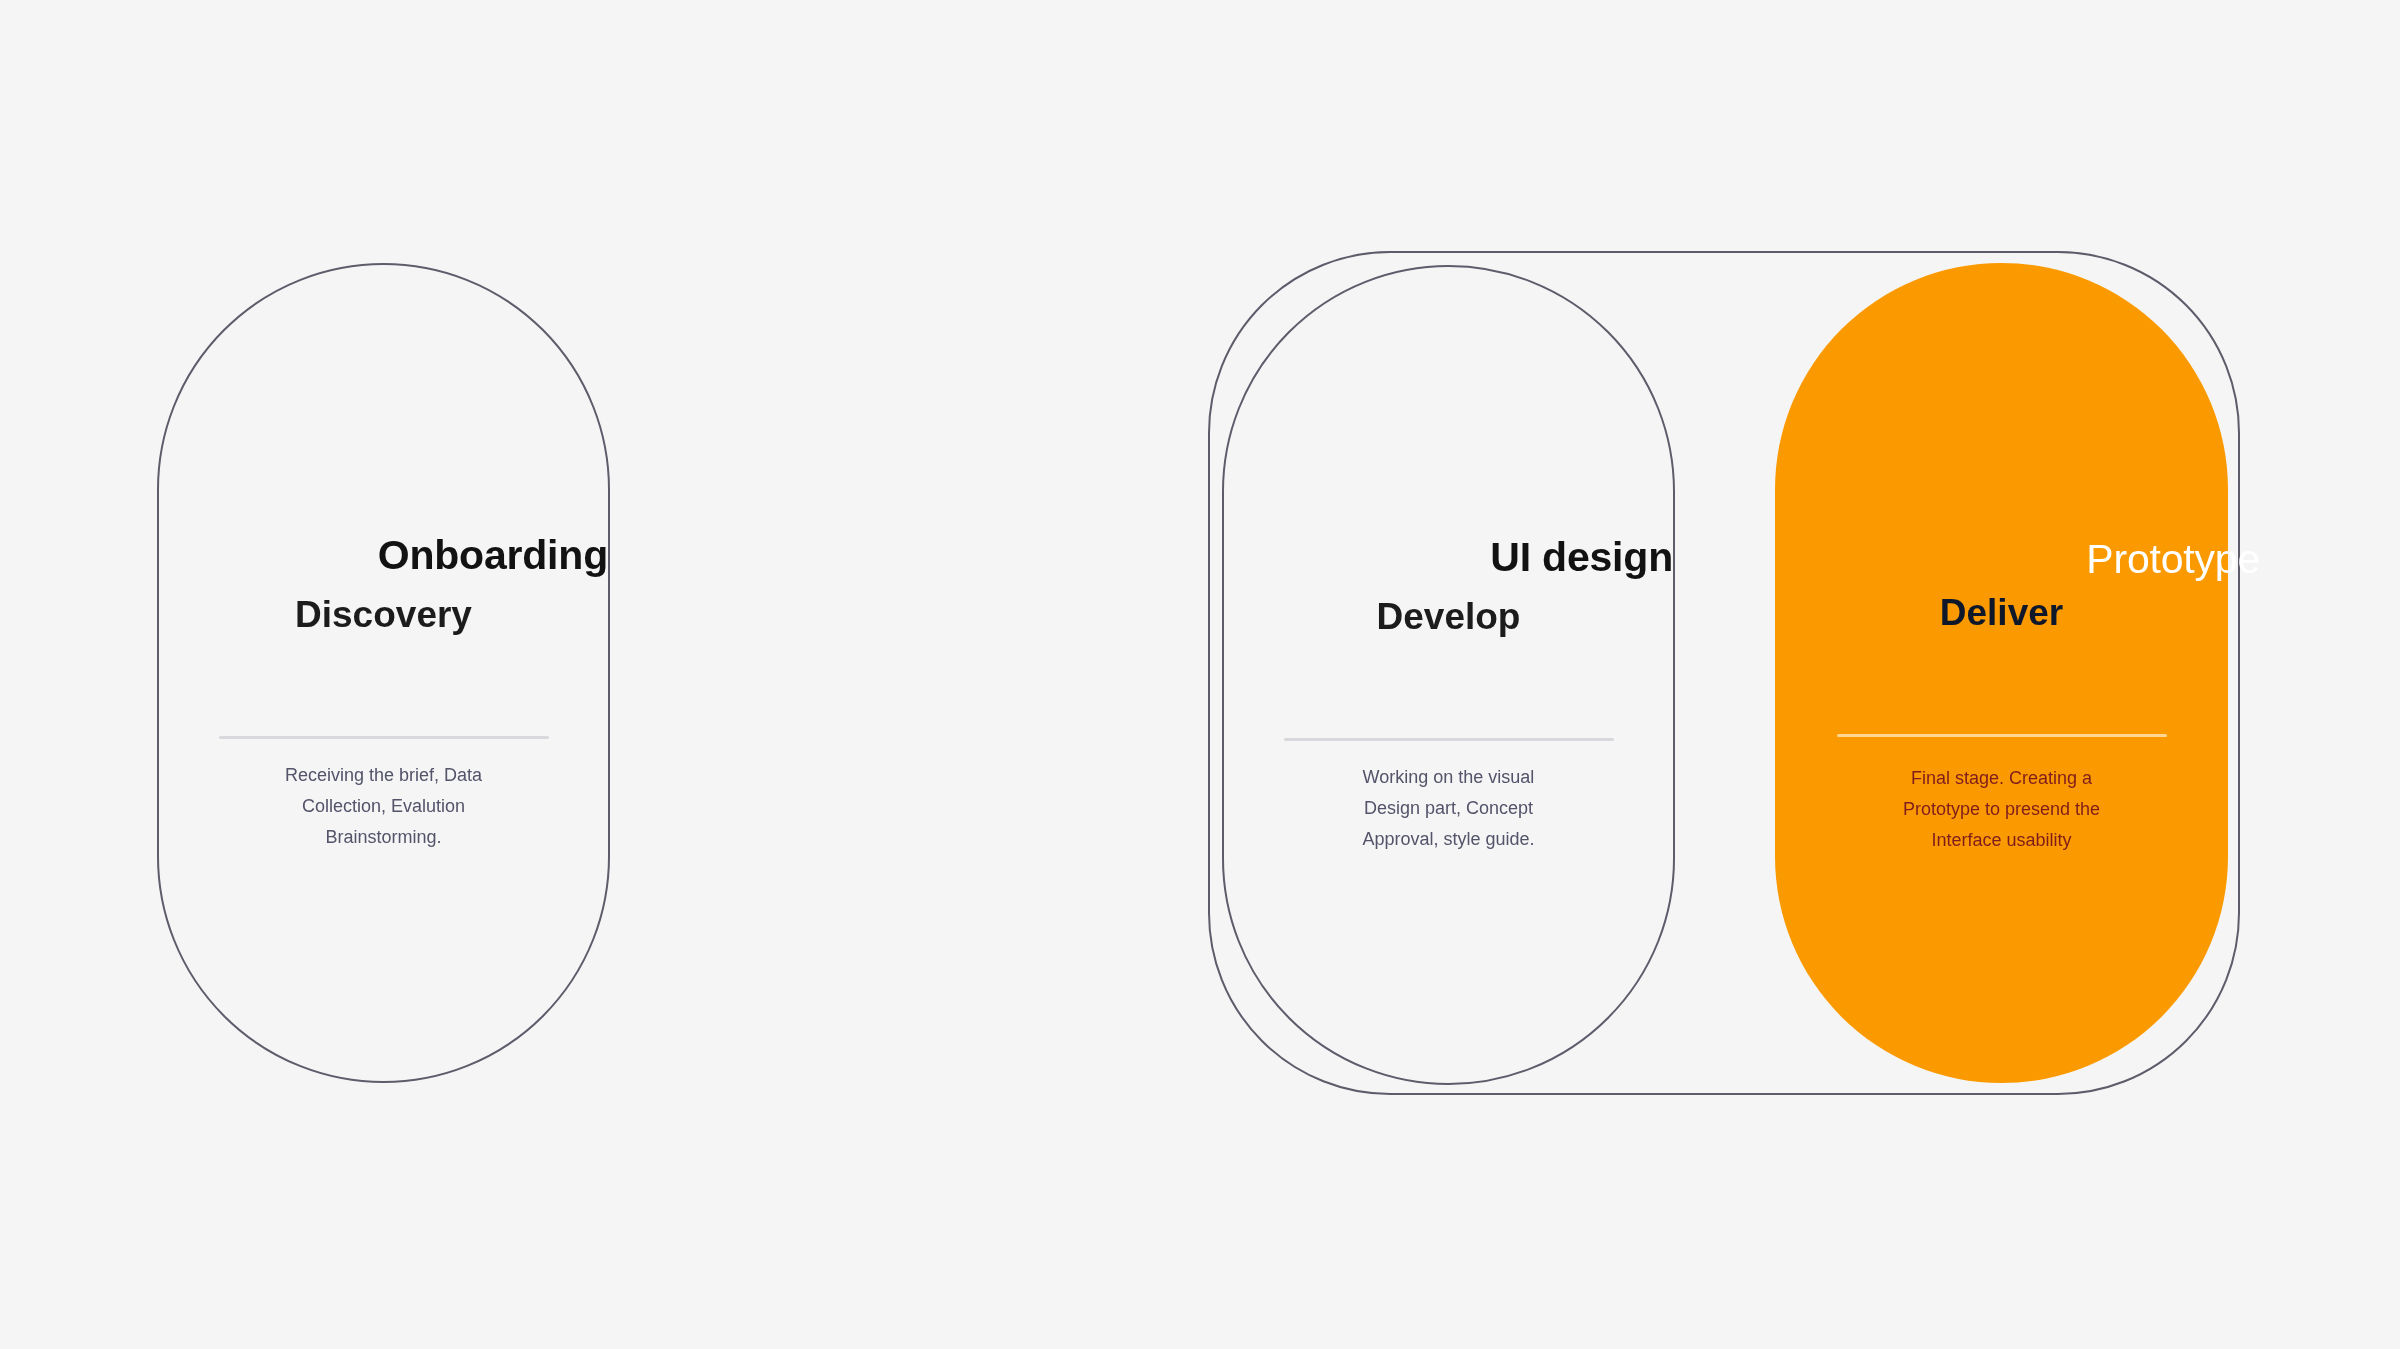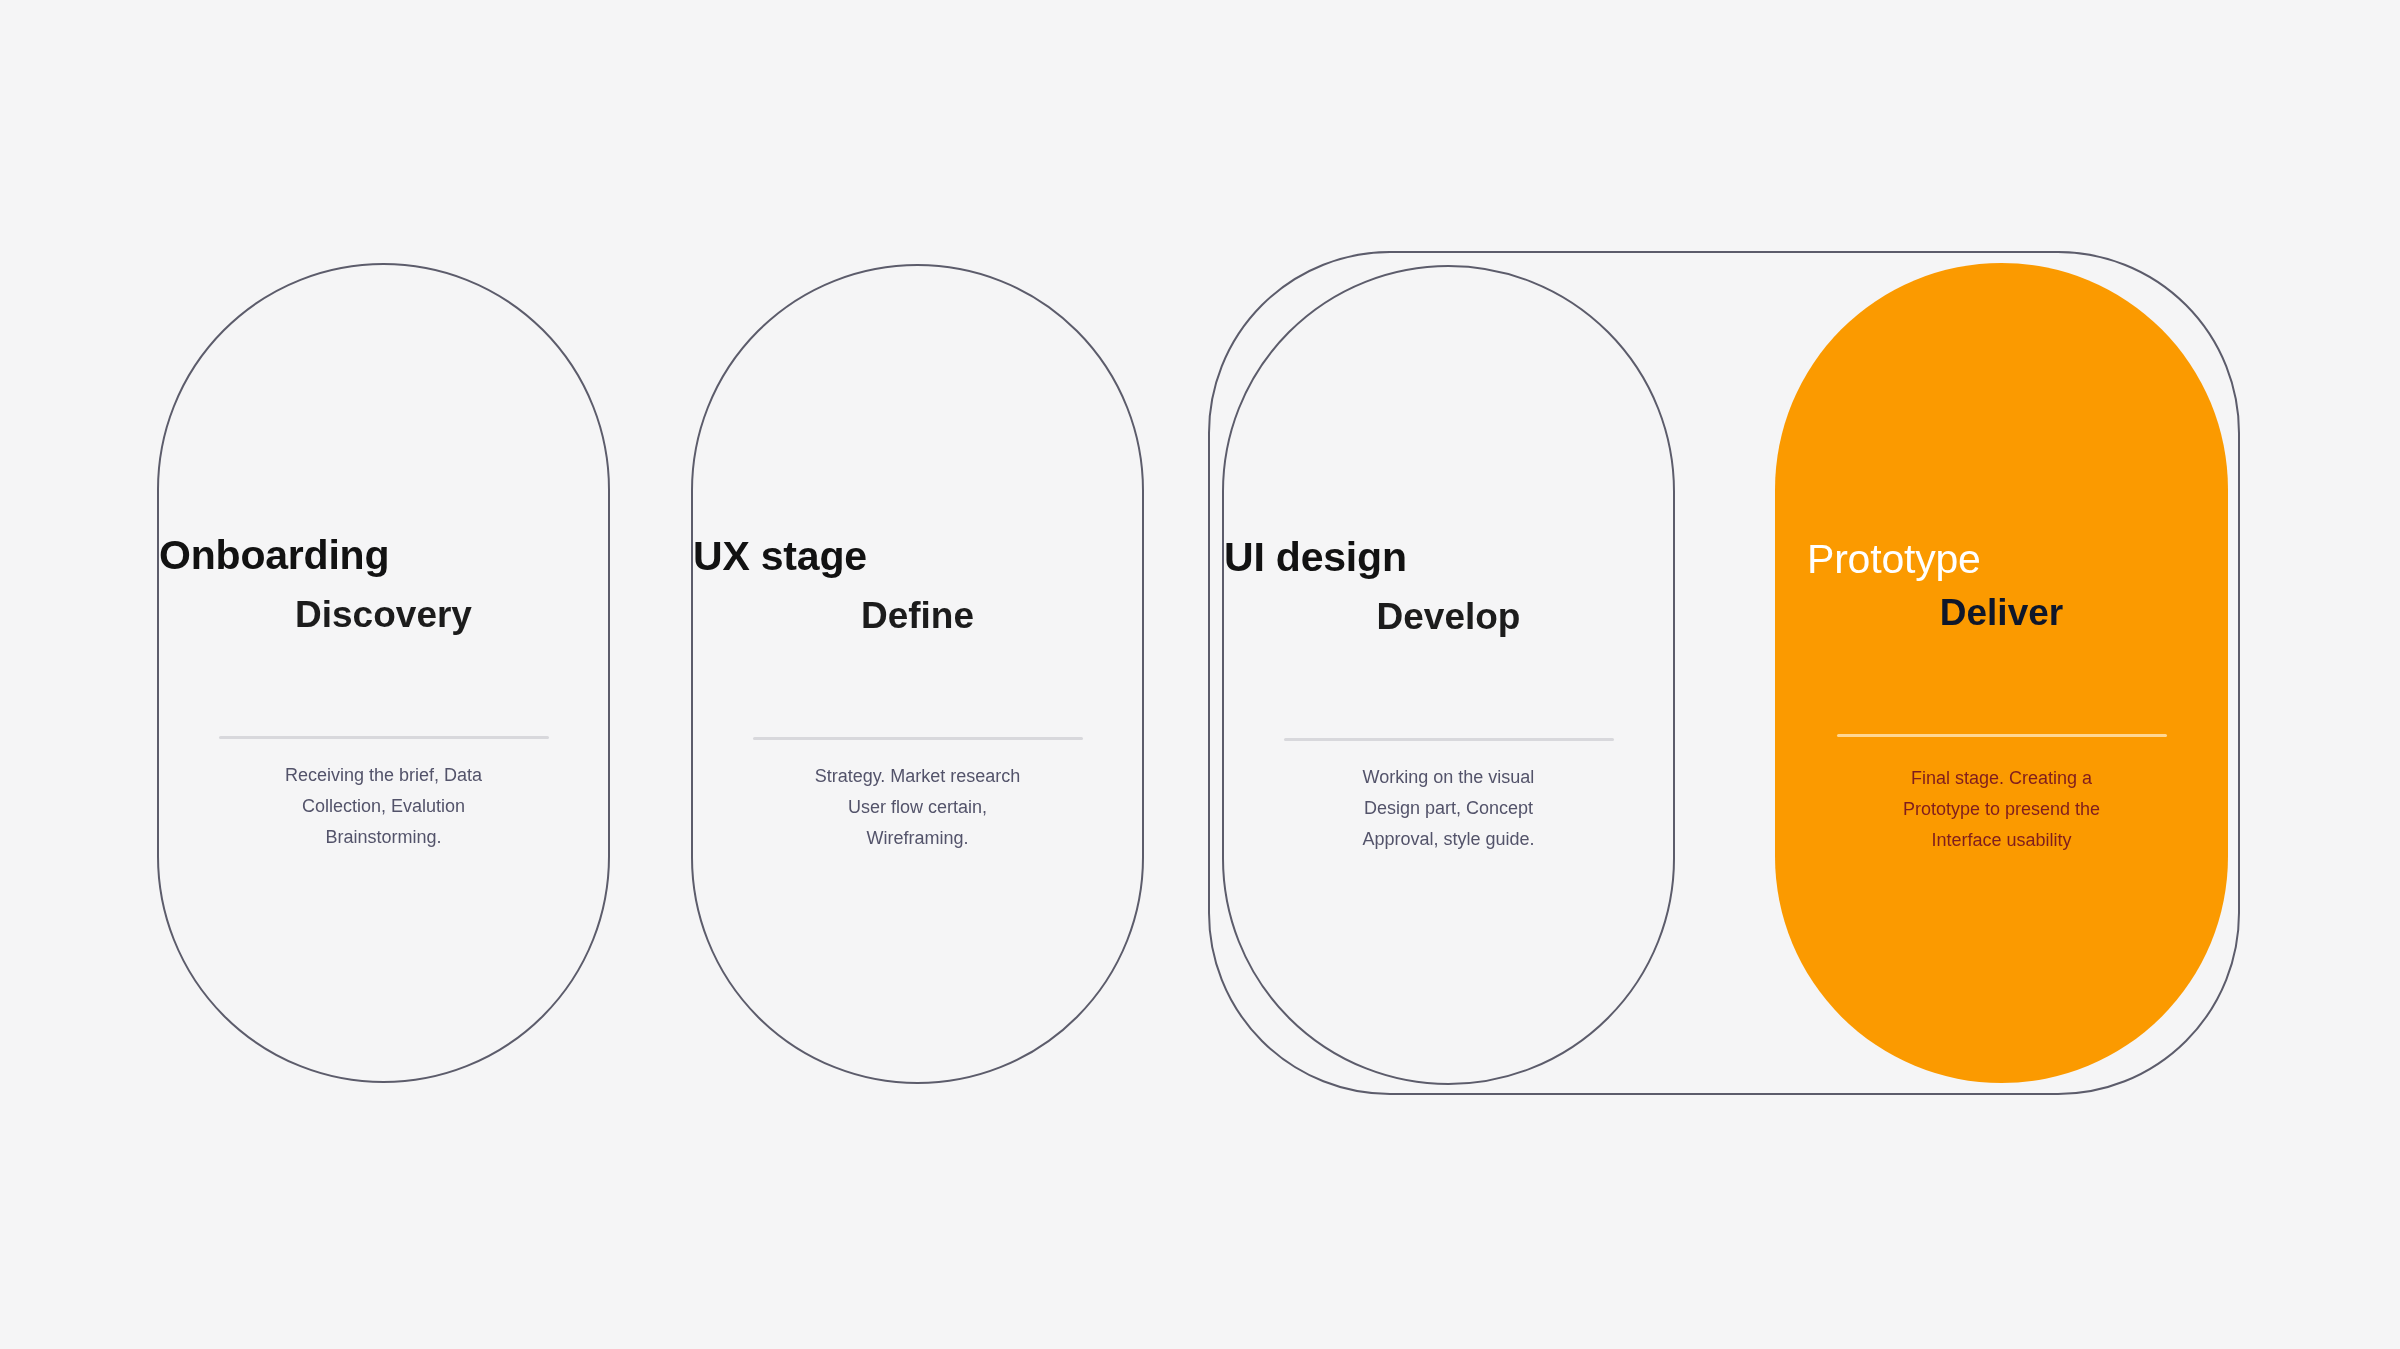--- a/index.html
+++ b/index.html
@@ -59,21 +59,21 @@
   .card-1 { left: 157px;  top: 263px; }
   .card-2 { left: 691px;  top: 264px; }
   .card-3 { left: 1222px; top: 265px; }
   .card-4 { left: 1775px; top: 263px; }
 
   .card-title {
     position: absolute;
     top: 270px;
     left: 0;
     width: 100%;
-    text-align: left;
+    text-align: right;
     font-size: 41px;
     font-weight: bold;
     letter-spacing: -0.2px;
     color: #121212;
     line-height: 1;
   }
 
   .card-subtitle {
     position: absolute;
     top: 331px;
@@ -139,30 +139,20 @@
     <div class="card-title">Onboarding</div>
     <div class="card-subtitle">Discovery</div>
     <div class="divider-wrap">
       <div class="card-divider"></div>
     </div>
     <div class="card-body">Receiving the brief, Data
 Collection, Evalution
 Brainstorming.</div>
   </div>
 
-  <div class="card outline card-2">
-    <div class="card-title">UX stage</div>
-    <div class="card-subtitle">Define</div>
-    <div class="divider-wrap">
-      <div class="card-divider"></div>
-    </div>
-    <div class="card-body">Strategy. Market research
-User flow certain,
-Wireframing.</div>
-  </div>
 
   <div class="card outline card-3">
     <div class="card-title">UI design</div>
     <div class="card-subtitle">Develop</div>
     <div class="divider-wrap">
       <div class="card-divider"></div>
     </div>
     <div class="card-body">Working on the visual
 Design part, Concept
 Approval, style guide.</div>

